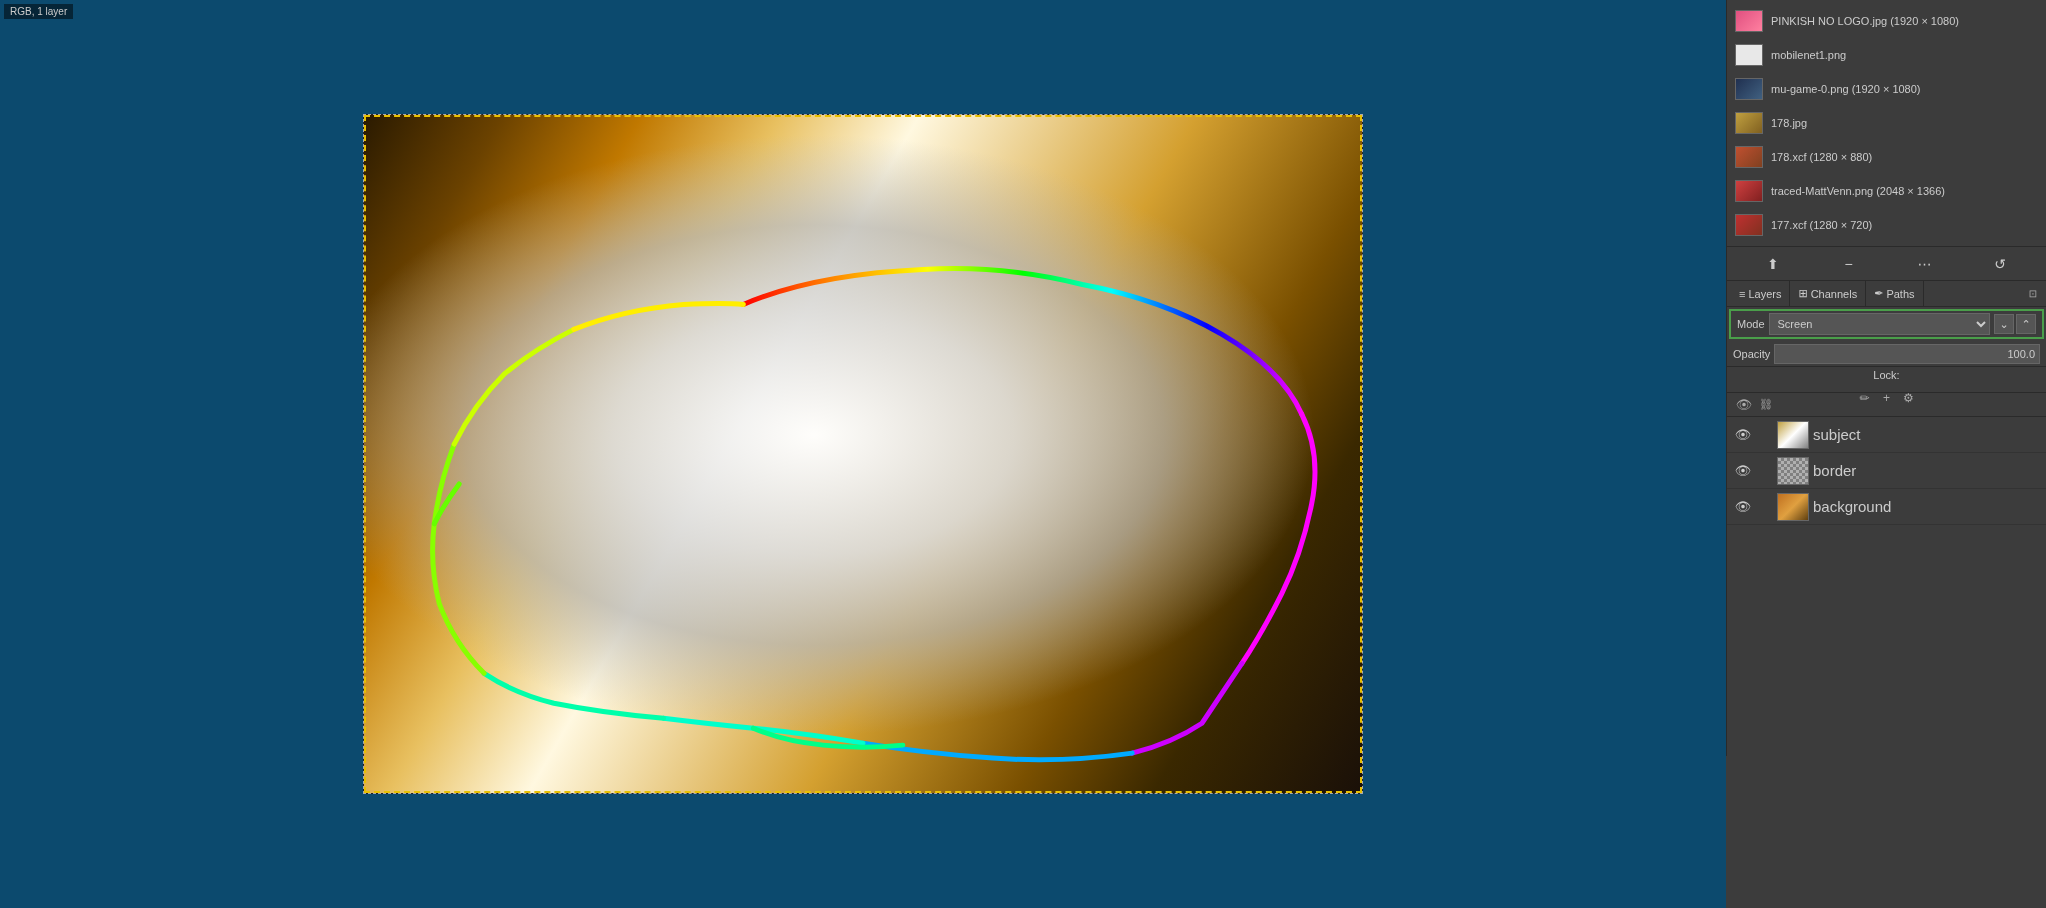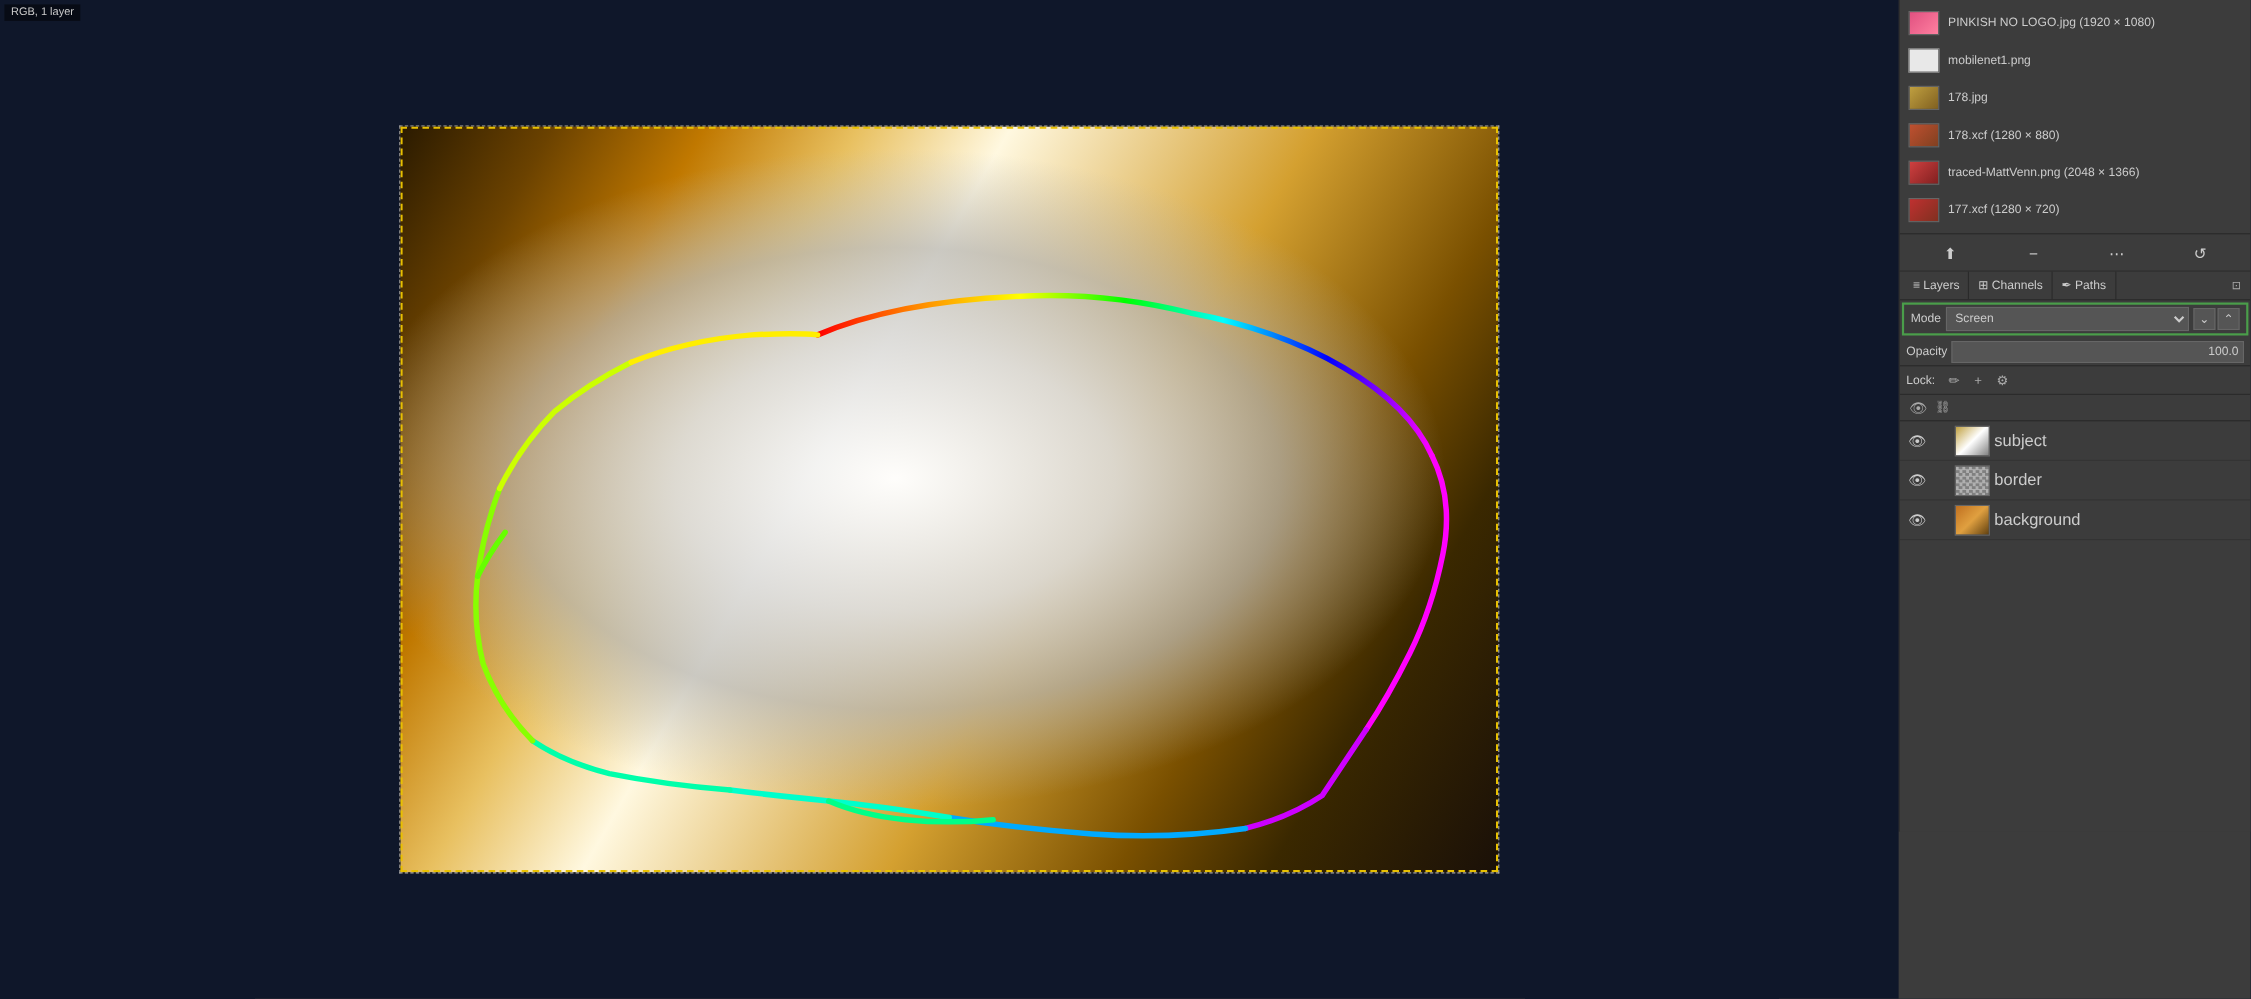--- a/index.html
+++ b/index.html
@@ -10,21 +10,21 @@
       display: flex;
       font-family: 'Arial', sans-serif;
       font-size: 12px;
       color: #ccc;
       overflow: hidden;
     }
 
     
     #canvas-area {
       flex: 1;
-      background: #0f172a;
+      background: #0c4a6e;
       display: flex;
       align-items: center;
       justify-content: center;
       position: relative;
       overflow: hidden;
     }
 
     #canvas-container {
       position: relative;
       width: 1000px;
@@ -289,20 +289,21 @@
     }
 
     
     #lock-row {
       display: flex;
       align-items: center;
       padding: 2px 6px;
       gap: 8px;
       height: 26px;
       border-bottom: 1px solid #2a2a2a;
+      flex-direction: column;
     }
 
     .lock-label {
       font-size: 11px;
       color: #ccc;
     }
 
     .lock-icons {
       display: flex;
       gap: 4px;
@@ -511,20 +512,24 @@
 
   <div class="file-item">
         <div class="file-thumb pink"></div>
         <span class="file-name">PINKISH NO LOGO.jpg (1920 × 1080)</span>
       </div>
       <div class="file-item">
         <div class="file-thumb white-doc"></div>
         <span class="file-name">mobilenet1.png</span>
       </div>
       <div class="file-item">
+        <div class="file-thumb game"></div>
+        <span class="file-name">mu-game-0.png (1920 × 1080)</span>
+      </div>
+      <div class="file-item">
         <div class="file-thumb car"></div>
         <span class="file-name">178.jpg</span>
       </div>
       <div class="file-item">
         <div class="file-thumb xcf"></div>
         <span class="file-name">178.xcf (1280 × 880)</span>
       </div>
       <div class="file-item">
         <div class="file-thumb traced"></div>
         <span class="file-name">traced-MattVenn.png (2048 × 1366)</span>

